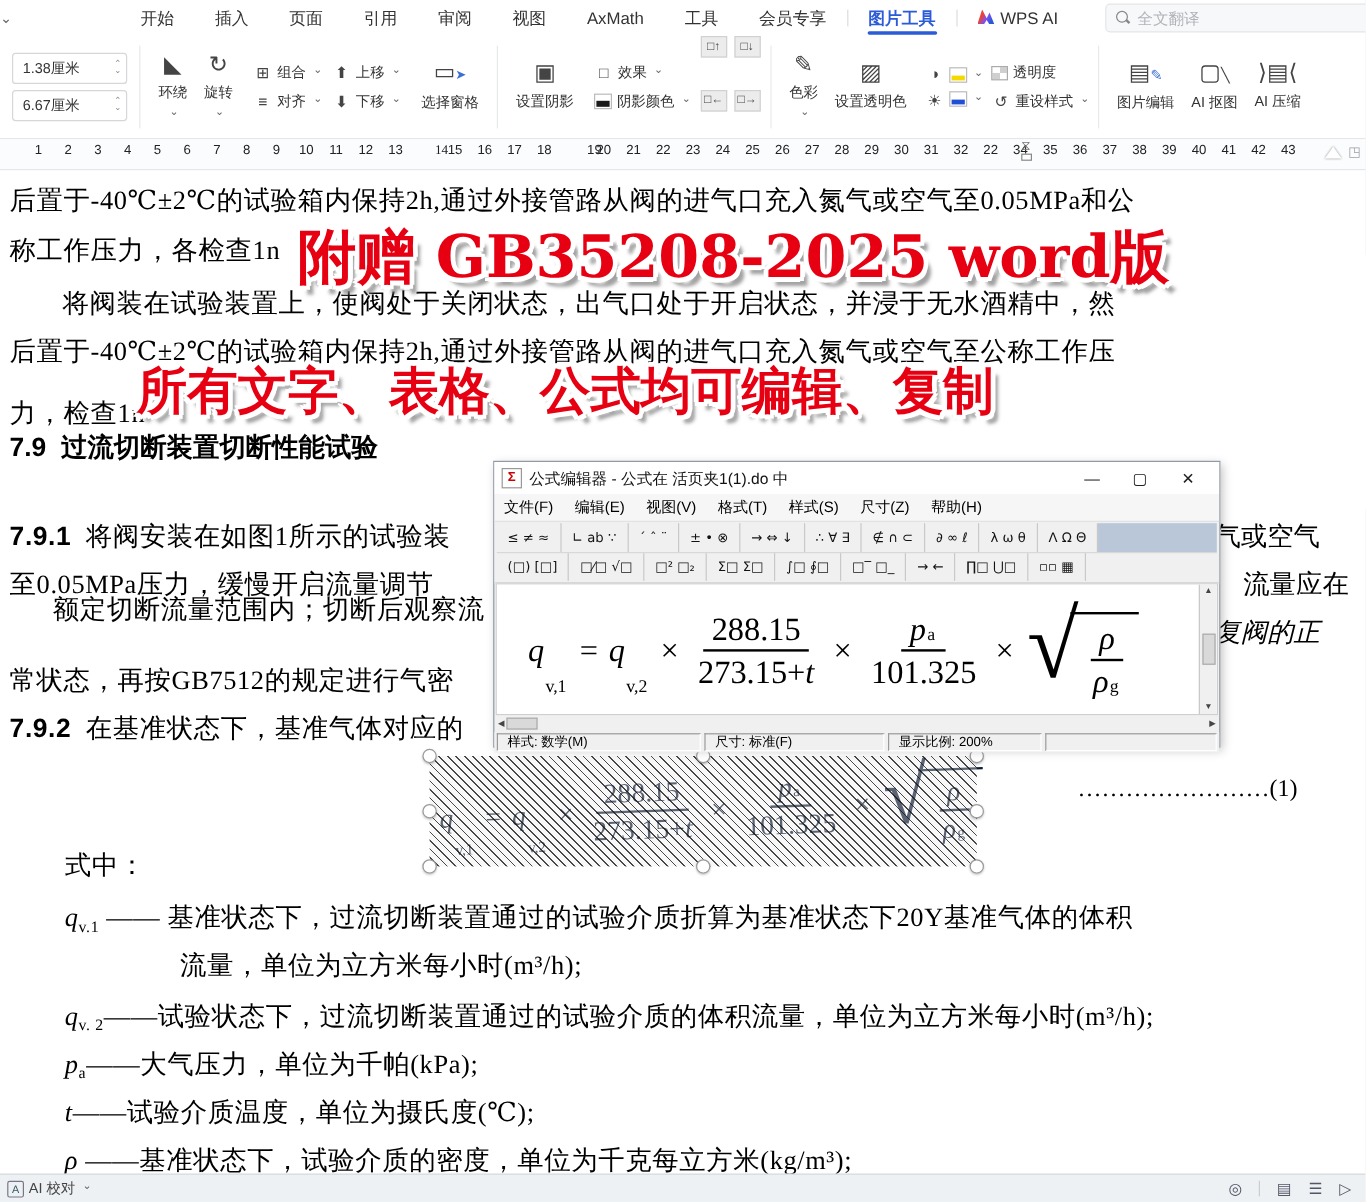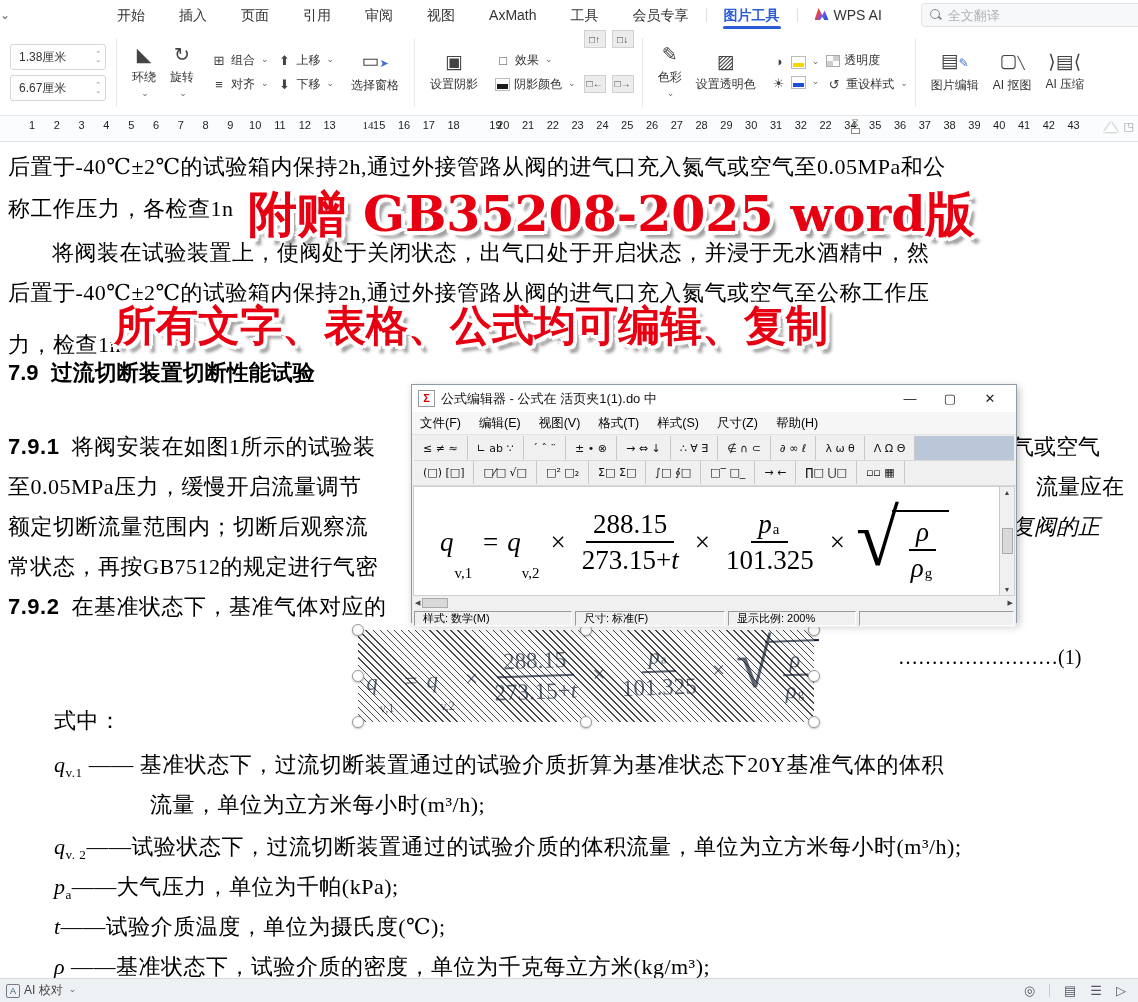--- a/index.html
+++ b/index.html
@@ -382,21 +382,21 @@
     <div class="wm" style="top:156px; left:114px; font-size:42px;">所有文字、表格、公式均可编辑、复制</div>
 
     <div class="heading" style="top:216px;">
       <span>7.9</span>&nbsp;&nbsp;<span>过流切断装置切断性能试验</span>
     </div>
 
     <div class="dline" style="top:290px;">
       <span class="bold-num">7.9.1</span>&nbsp;&nbsp;<span>将阀安装在如图1所示的试验装</span>
     </div>
     <div class="dline" style="top:330px;">至0.05MPa压力，缓慢开启流量调节</div>
-    <div class="dline" style="top:370px;">额定切断流量范围内；切断后观察流</div>
+    <div class="dline" style="top:351px;margin-left:36px;">额定切断流量范围内；切断后观察流</div>
     <div class="dline" style="top:410px;">常状态，再按GB7512的规定进行气密</div>
     <div class="dline" style="top:450px;">
       <span class="bold-num">7.9.2</span>&nbsp;&nbsp;<span>在基准状态下，基准气体对应的</span>
     </div>
     <div class="frag" style="top:290px;">气或空气</div>
     <div class="frag" style="top:330px;margin-left:24px;">流量应在</div>
     <div class="frag" style="top:370px;font-style:italic;">复阀的正</div>
 
     <div class="eqnum" style="top:504px; left:898px;">
       <span>……………………</span><span>(1)</span>
@@ -557,21 +557,21 @@
         <span class="ed-vthumb"></span>
         <span>▼</span>
       </div>
     </div>
     <div class="ed-hscroll">
       <span>◀</span>
       <span class="ed-hthumb"></span>
       <span style="margin-left:auto;">▶</span>
     </div>
     <div class="ed-status">
-      <span class="ed-scell" style="width:158px;">样式: 数学(M)</span>
+      <span class="ed-scell" style="width:170px;">样式: 数学(M)</span>
       <span class="ed-scell" style="width:150px;">尺寸: 标准(F)</span>
       <span class="ed-scell" style="width:128px;">显示比例: 200%</span>
       <span class="ed-scell" style="flex:1;"></span>
     </div>
   </div>
 
   <div id="statusbar">
     <div class="sb-left dd">
       <span class="sb-aicon">A</span>
       <span>AI 校对</span>

